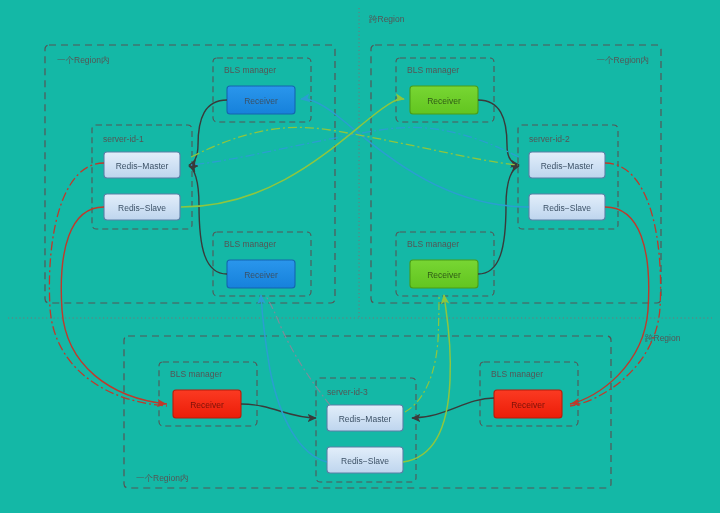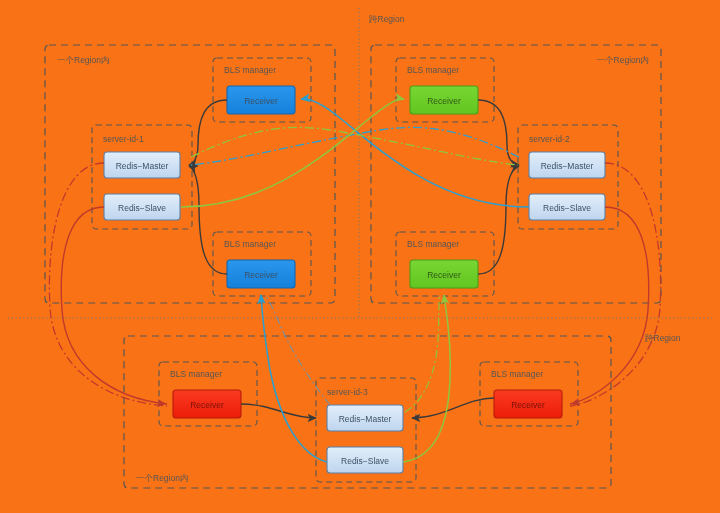--- a/index.html
+++ b/index.html
@@ -1,18 +1,18 @@
 <!DOCTYPE html>
 <html><head>
 <meta charset="utf-8">
 <style>
   html,body{margin:0;padding:0;background:#ffffff;}
   body{width:720px;height:513px;overflow:hidden;
        font-family:"Liberation Sans","DejaVu Sans",sans-serif;}
-  #diagram{position:relative;width:720px;height:513px;background:#f97316;}
+  #diagram{position:relative;width:720px;height:513px;background:#14b8a6;}
   svg{position:absolute;left:0;top:0;}
   .grp-label{font-size:8.5px;fill:#555;}
   .box-text{font-size:8.5px;}
   .box-text.on-dark{fill:#3b5166;}
   .box-text.on-light{fill:#3c5166;}
   .box-text.on-red{fill:#7a1208;}
   .box-text.on-green{fill:#2f5a16;}
 </style>
 </head>
 <body>

